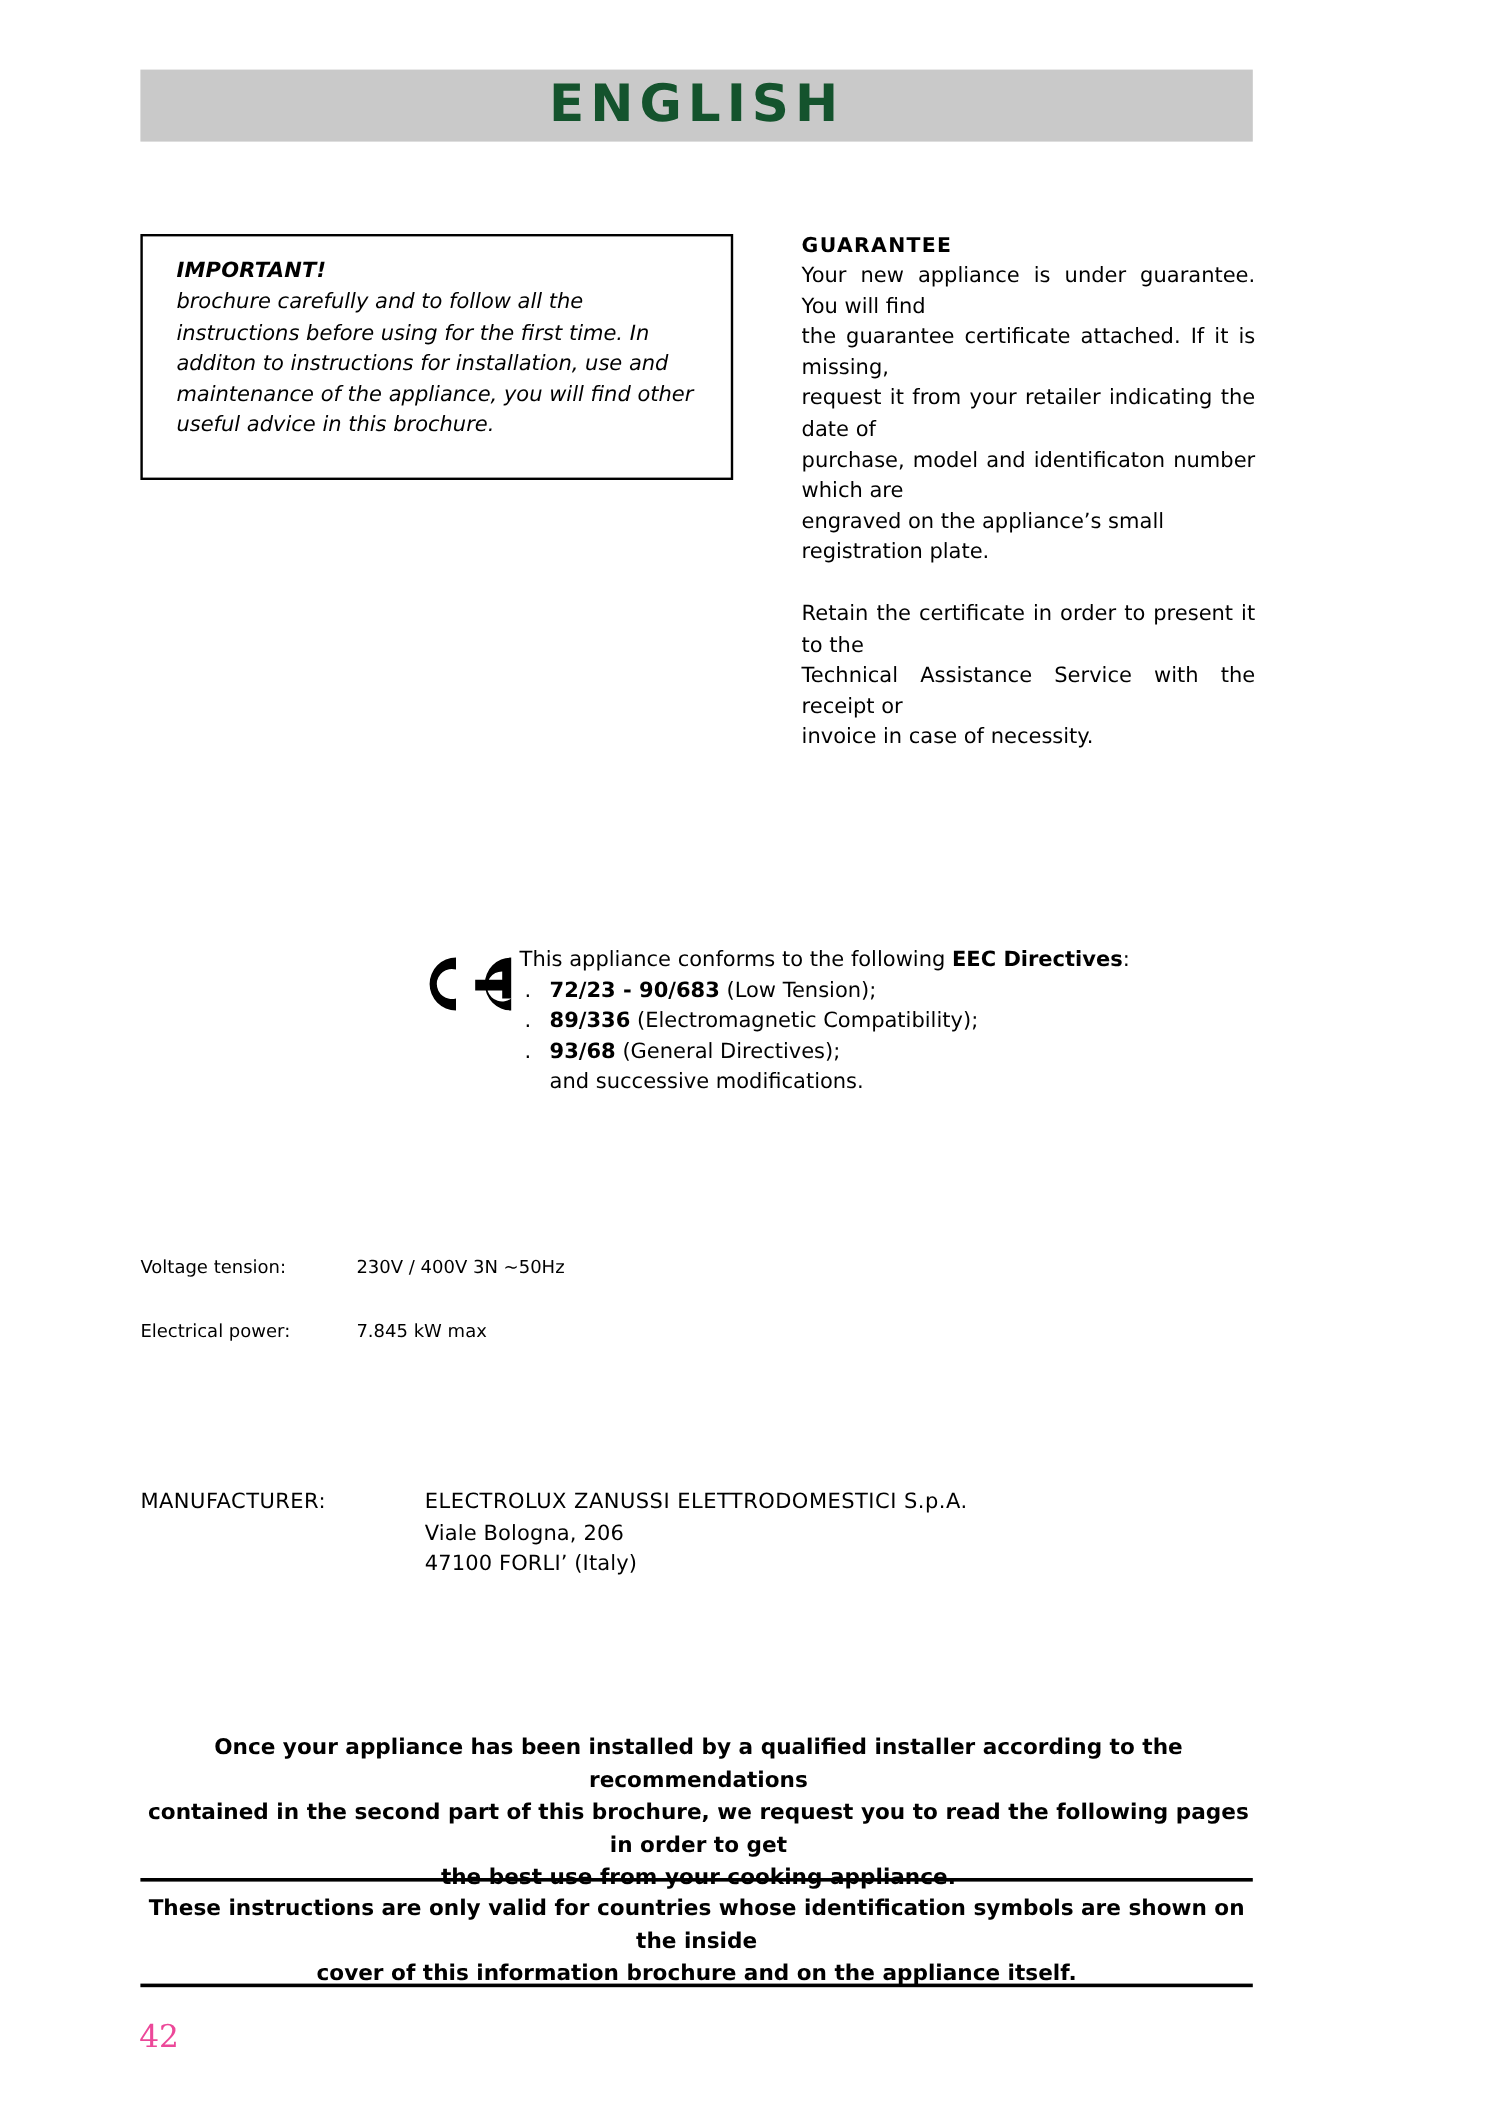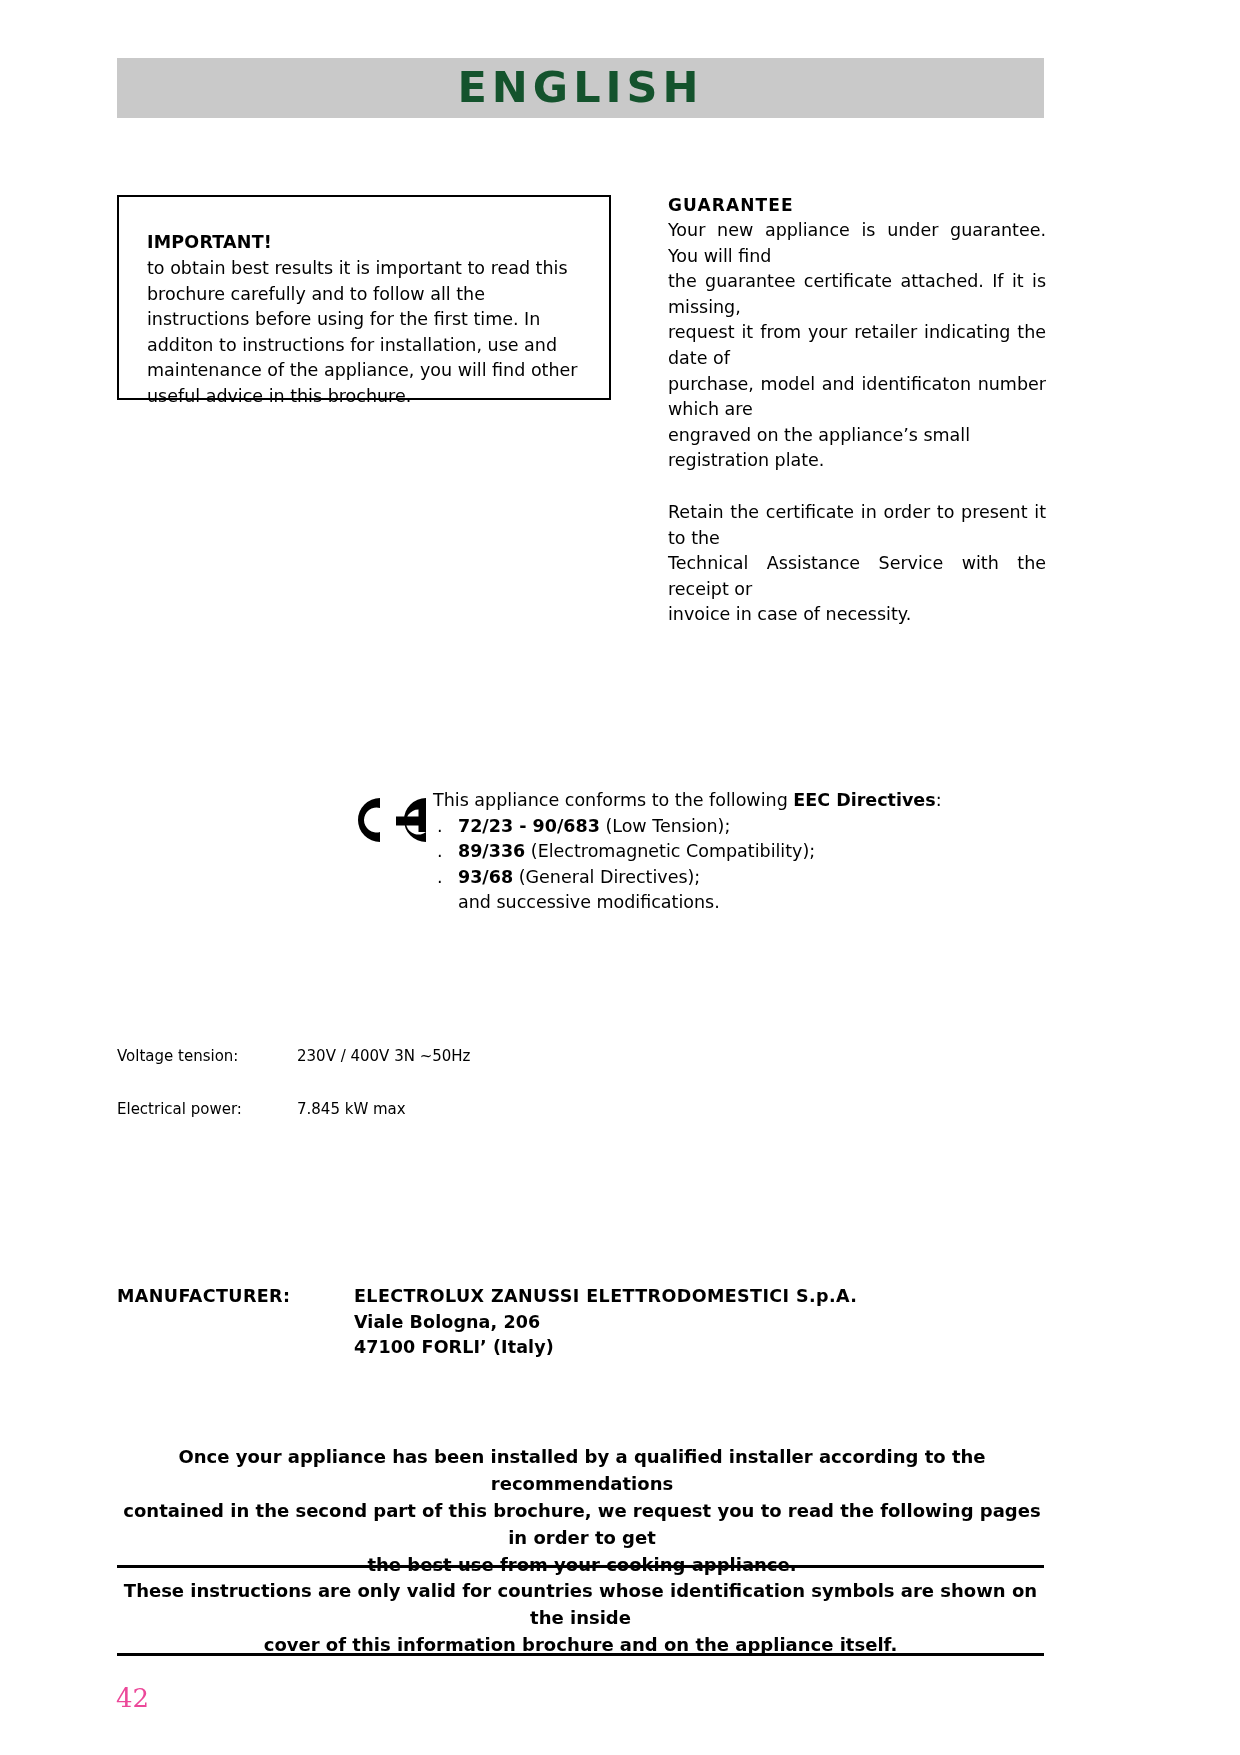--- a/index.html
+++ b/index.html
@@ -53,22 +53,23 @@
     left: 117px;
     top: 195px;
     width: 494px;
     height: 205px;
     border: 2px solid #000;
     box-sizing: border-box;
   }
   .important-inner {
     position: absolute;
     left: 28px;
-    top: 32px;
+    top: 16px;
     width: 440px;
+    font-style: italic;
   }
   .important-heading {
     font-weight: bold;
     font-size: 17.5px;
     line-height: 26px;
     letter-spacing: 0.2px;
     margin-bottom: 1px;
   }
   .important-body p {
     margin: 0;
@@ -170,24 +171,23 @@
     margin-bottom: 27px;
     white-space: nowrap;
   }
   .spec-label { width: 180px; }
   .spec-value { }
 
   
   .manufacturer {
     position: absolute;
     left: 117px;
-    top: 1284px;
+    top: 1240px;
     width: 820px;
     display: flex;
-    font-weight: bold;
   }
   .manu-label {
     width: 237px;
     font-size: 17.5px;
     line-height: 25.5px;
     letter-spacing: 0.4px;
     white-space: nowrap;
   }
   .manu-lines {
     font-size: 17.5px;
@@ -252,21 +252,20 @@
 <div class="page">
 
   <div class="header-band">
     <div class="header-title">ENGLISH</div>
   </div>
 
   <div class="important-box">
     <div class="important-inner">
       <div class="important-heading">IMPORTANT!</div>
       <div class="important-body">
-        <p>to obtain best results it is important to read this</p>
         <p>brochure carefully and to follow all the</p>
         <p>instructions before using for the first time.  In</p>
         <p>additon to instructions for installation, use and</p>
         <p>maintenance of the appliance, you will find other</p>
         <p class="last">useful advice in this brochure.</p>
       </div>
     </div>
   </div>
 
   <div class="guarantee-col">

